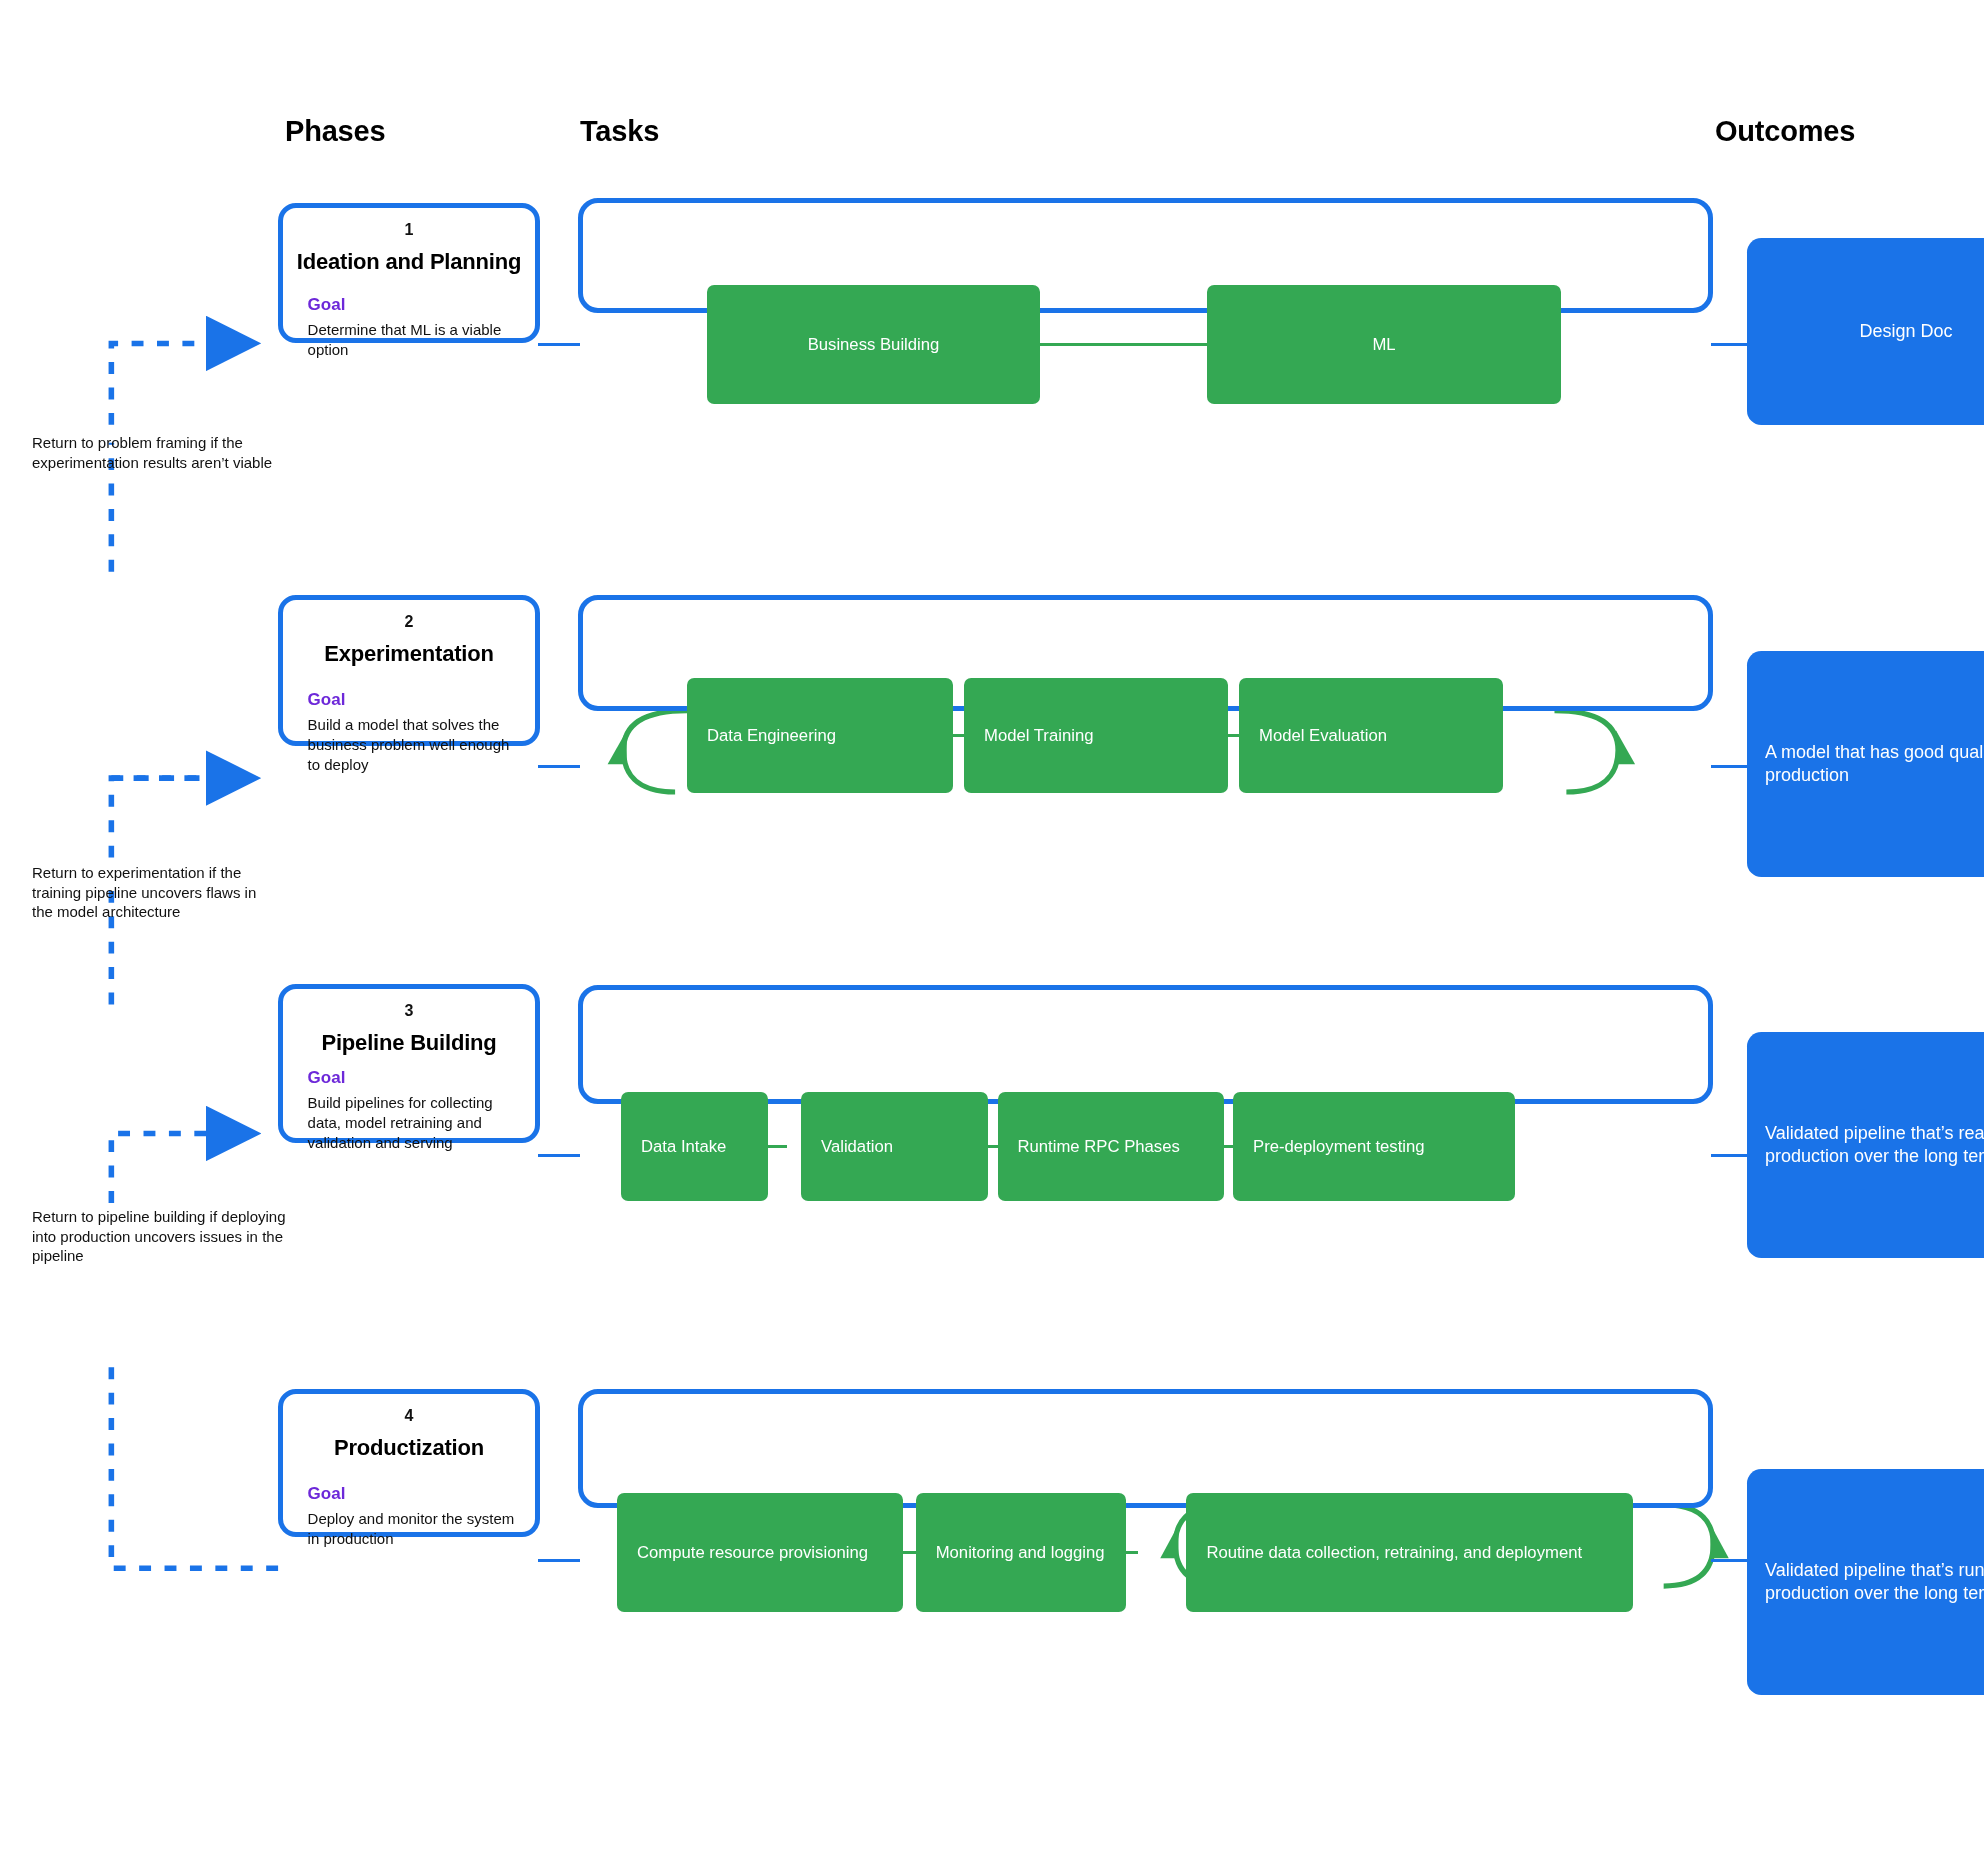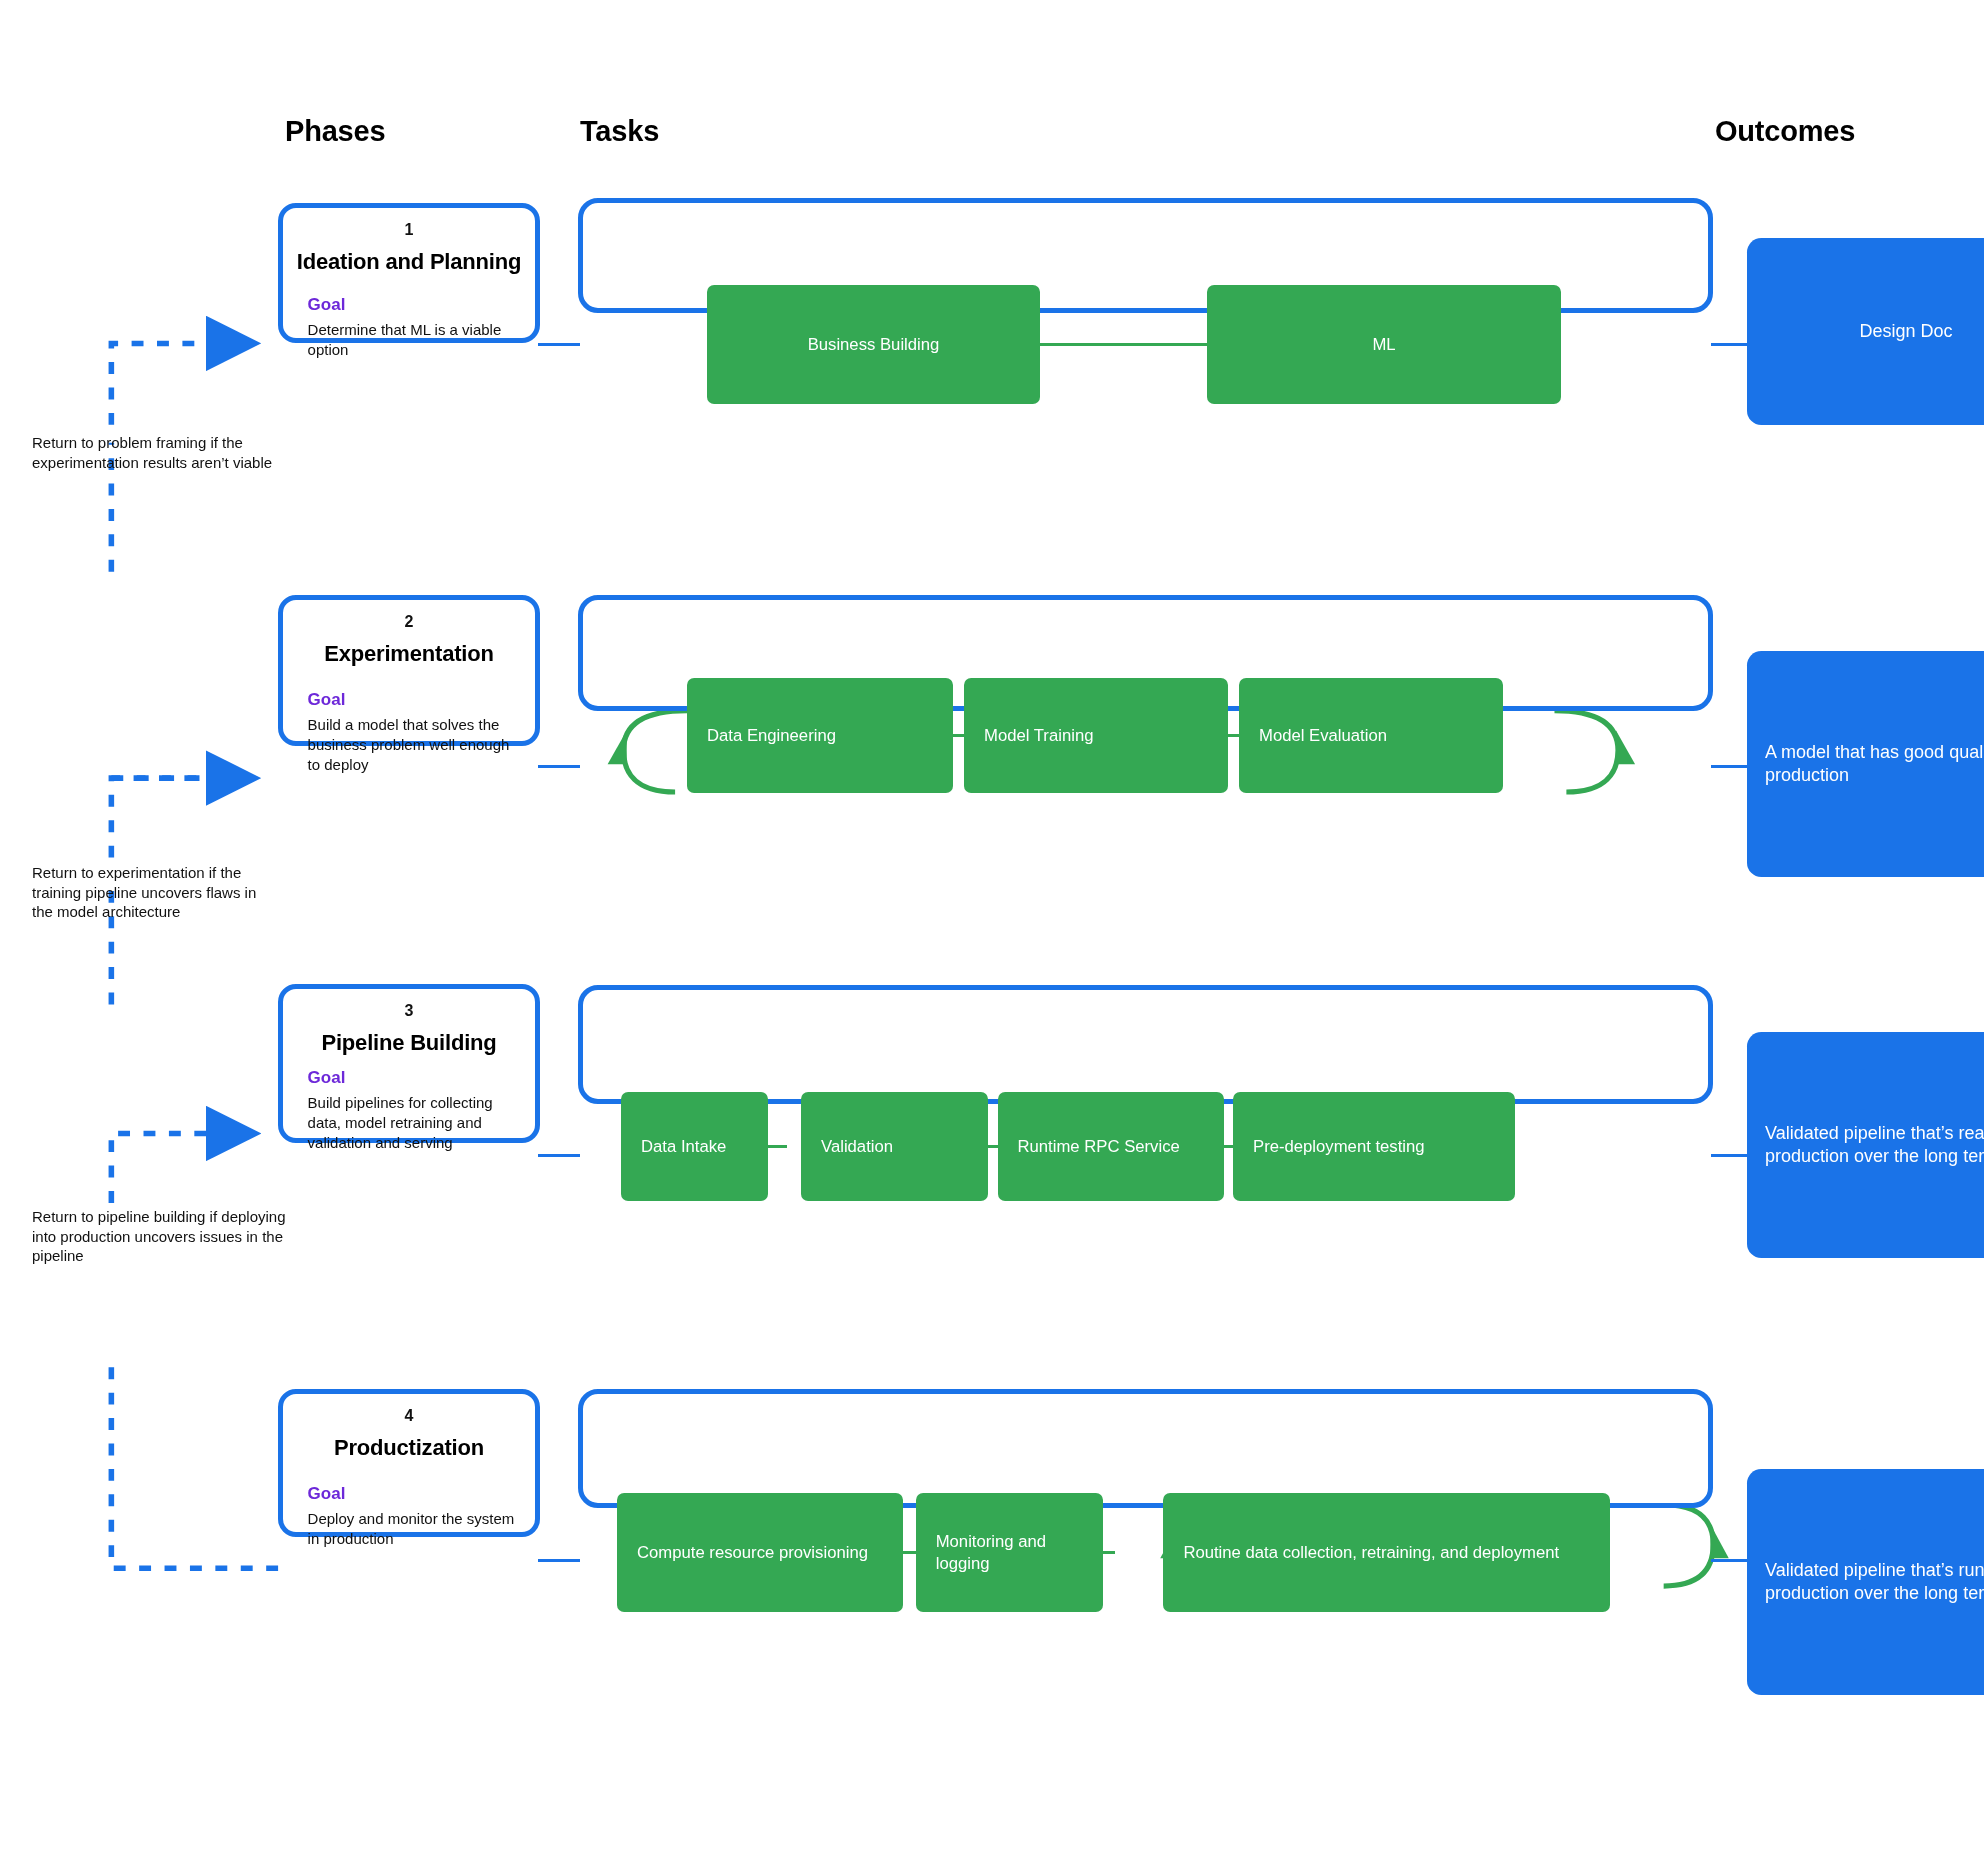--- a/index.html
+++ b/index.html
@@ -203,29 +203,29 @@
     <div class="green-link" style="width:11px;"></div>
     <div class="task-box left" style="width:264px;height:115px;">Model Evaluation</div>
   </div>
 
   <div class="task-row" style="left:621px;top:1092px;">
     <div class="task-box left" style="width:147px;height:109px;">Data Intake</div>
     <div class="green-link" style="width:9.5px;"></div>
     <div class="green-link" style="width:9.5px;"></div>
     <div class="task-box left" style="width:187px;height:109px;margin-left:14px;">Validation</div>
     <div class="green-link" style="width:9.5px;"></div>
-    <div class="task-box left" style="width:226px;height:109px;">Runtime RPC Service</div>
+    <div class="task-box left" style="width:226px;height:109px;">Runtime RPC Phases</div>
     <div class="green-link" style="width:9.5px;"></div>
     <div class="task-box left" style="width:282px;height:109px;">Pre-deployment testing</div>
   </div>
 
   <div class="task-row" style="left:617px;top:1493px;">
     <div class="task-box left" style="width:286px;height:119px;">Compute  resource provisioning</div>
     <div class="green-link" style="width:12.7px;"></div>
-    <div class="task-box left" style="width:187px;height:119px;">Monitoring and logging</div>
+    <div class="task-box left" style="width:210px;height:119px;">Monitoring and logging</div>
     <div class="green-link" style="width:12.7px;"></div>
     <div class="task-box left" style="width:447px;height:119px;margin-left:48px;">Routine data collection, retraining, and deployment</div>
   </div>
 
   <div class="outcome" id="outcome-1">Design Doc</div>
   <div class="outcome" id="outcome-2">A model that has good quality for production</div>
   <div class="outcome" id="outcome-3">Validated pipeline that’s ready for production over the long term</div>
   <div class="outcome" id="outcome-4">Validated pipeline that’s running in production over the long term</div>
 
   <div class="stub" style="left:538px;top:343px;width:42px;"></div>

